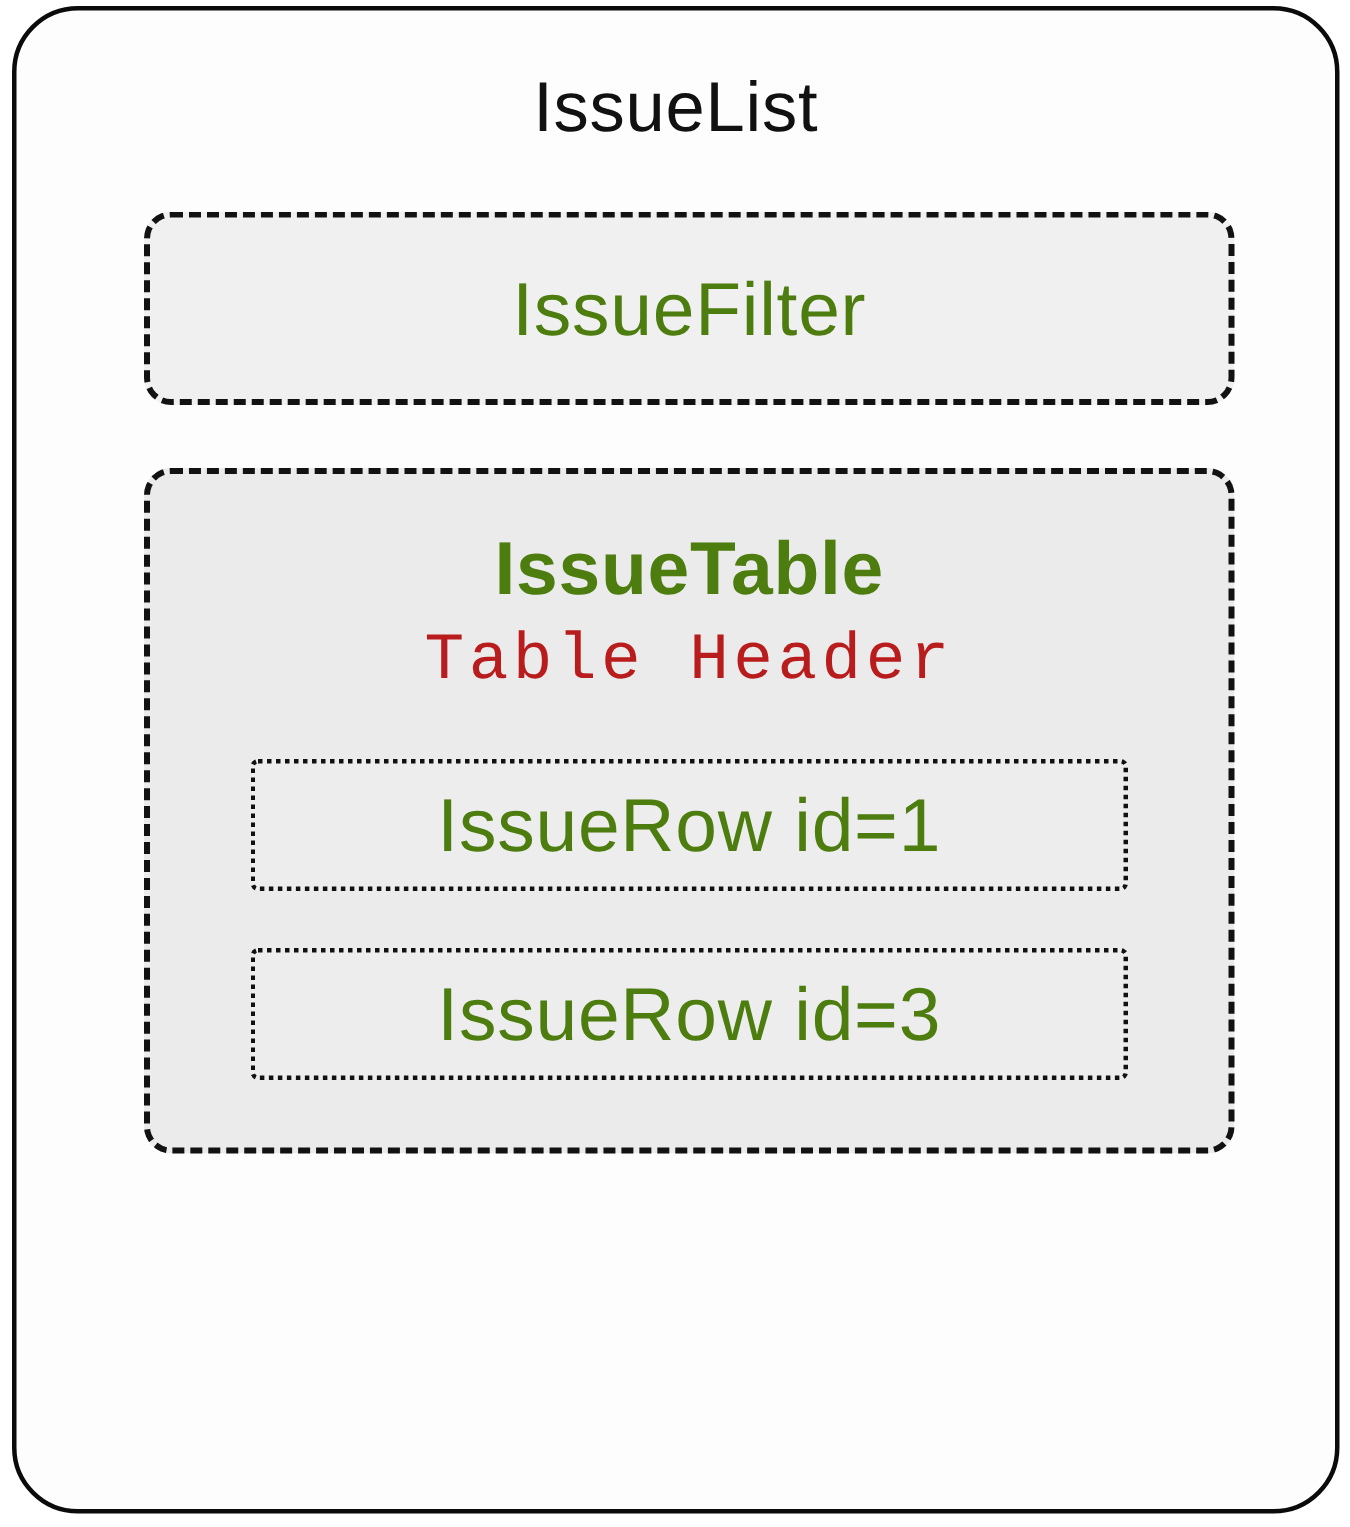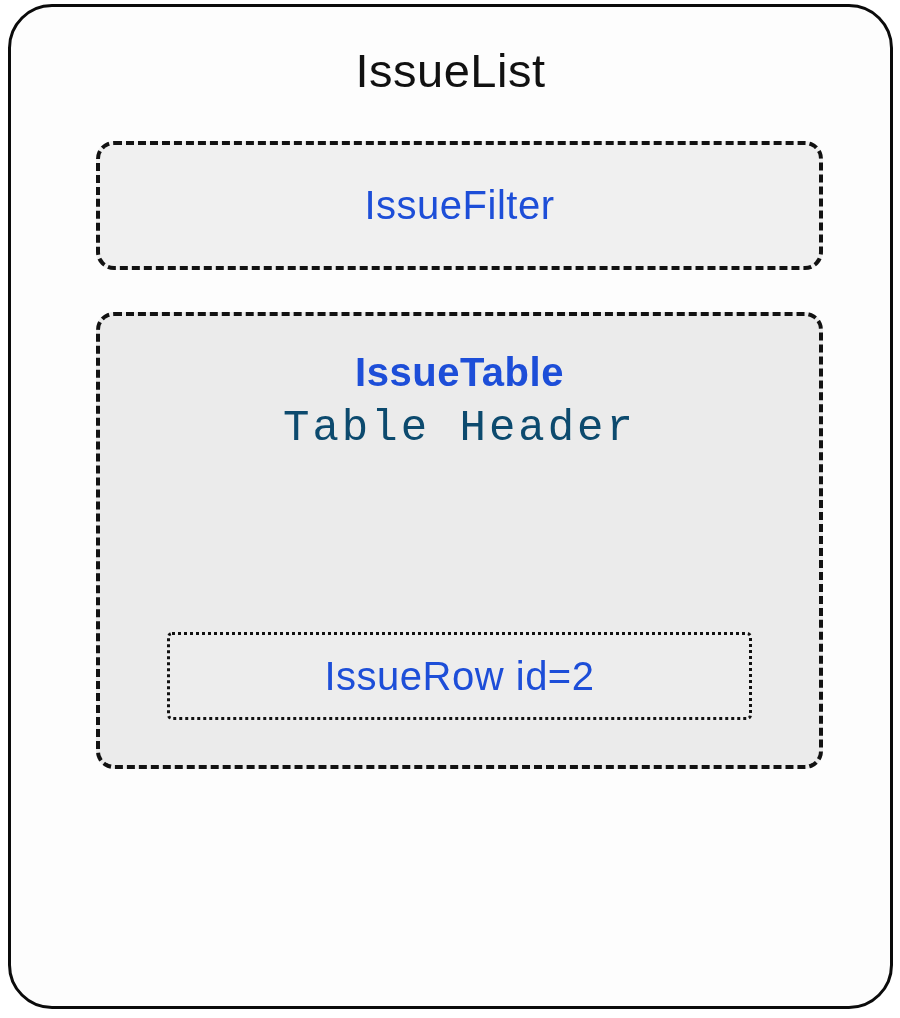--- a/index.html
+++ b/index.html
@@ -45,36 +45,36 @@
     justify-content: center;
   }
   .filter-box { top: 134px; height: 129px; }
   .add-box    { top: 805px; height: 132px; }
   .table-box  {
     top: 305px; height: 457px;
     background: #ebebeb;
     display: block;
   }
   .box-label {
-    font-size: 40px;
+    font-size: 50px;
     letter-spacing: 0.5px;
-    color: #1d4ed8;
+    color: #4d7c0f;
     text-align: center;
   }
   .table-title {
     margin-top: 34px;
     font-weight: bold;
   }
   .table-subtitle {
     font-family: "Liberation Mono", "DejaVu Sans Mono", monospace;
     font-size: 44px;
     letter-spacing: 3px;
     text-align: center;
     margin-top: 8px;
-    color: #0c4a6e;
+    color: #b91c1c;
   }
   .issue-row {
     position: absolute;
     left: 67px; right: 67px;
     height: 88px;
     border: 3px dotted #111111;
     border-radius: 5px;
     background: #ededed;
     display: flex;
     align-items: center;
@@ -93,21 +93,24 @@
     <div class="root-title">IssueList</div>
 
     <div class="dashed-box filter-box">
       <div class="box-label">IssueFilter</div>
     </div>
 
     <div class="dashed-box table-box">
       <div class="box-label table-title">IssueTable</div>
       <div class="table-subtitle">Table Header</div>
 
+      <div class="issue-row row-1">
+        <div class="box-label">IssueRow id=1</div>
+      </div>
 
       <div class="issue-row row-2">
-        <div class="box-label">IssueRow id=2</div>
+        <div class="box-label">IssueRow id=3</div>
       </div>
     </div>
 
 
   </div>
 </div>
 
 </body></html>

